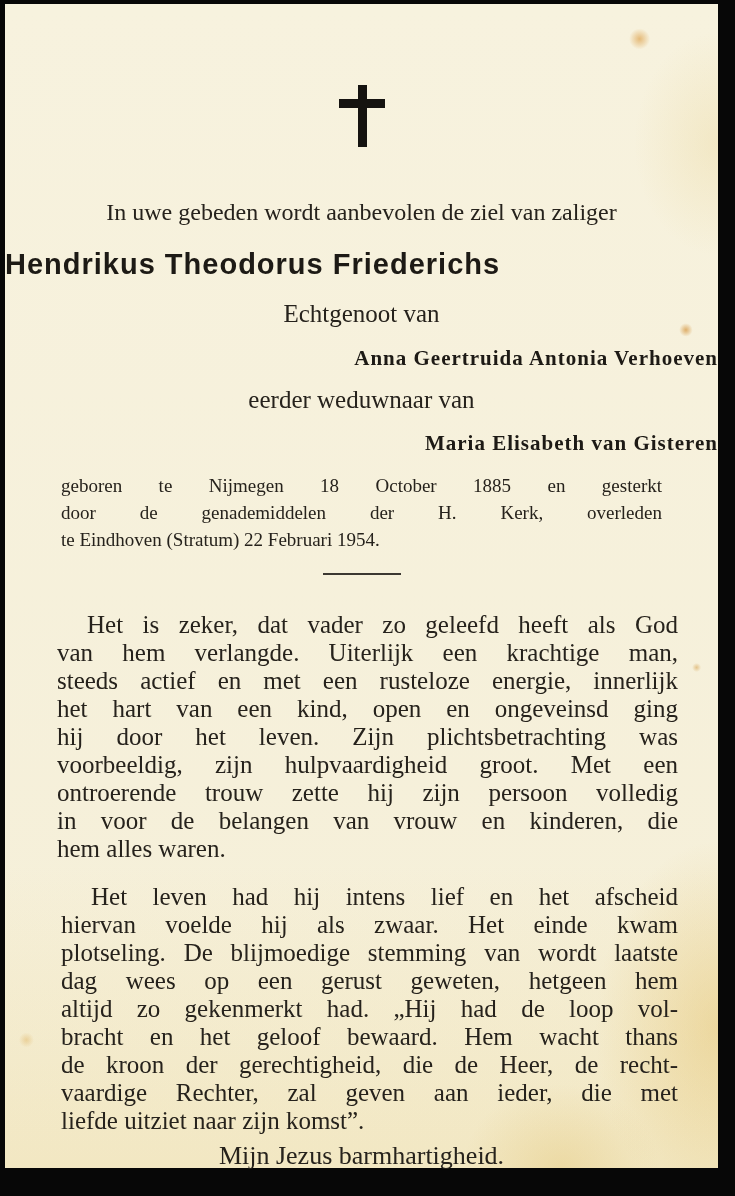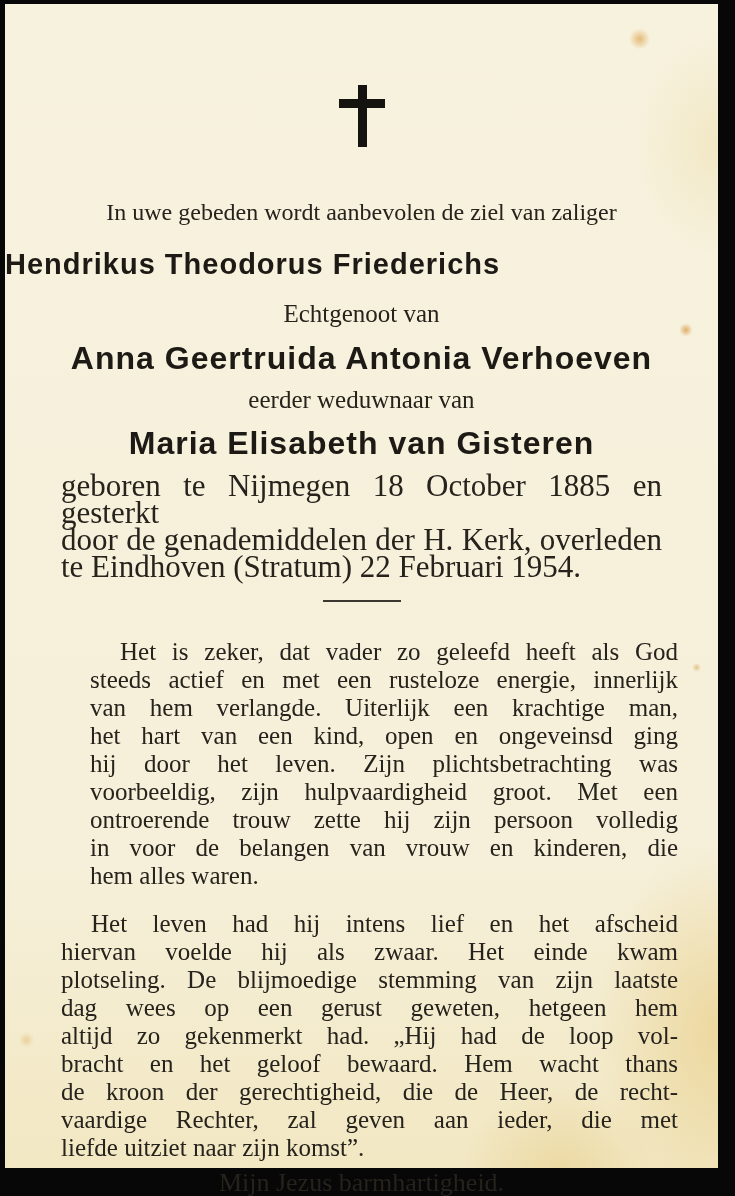--- a/index.html
+++ b/index.html
@@ -46,31 +46,31 @@
     margin: 20px 0 0; 
     font-family: "Liberation Sans", sans-serif;
     font-weight: 700; font-size: 29px; line-height: 34px;
     letter-spacing: 1px; color: #1d1a15;
   }
   .role {
     margin: 18px 0 0; text-align: center;
     font-size: 25px; line-height: 30px;
   }
   .name-sub {
-    margin: 14px 0 0; text-align: center;
-    font-family: Liberation Sans, sans-serif;
-    font-weight: 700; font-size: 32px; line-height: 30px;
+    margin: 14px 0 0; text-align: right;
+    font-family: Liberation Serif, serif;
+    font-weight: 700; font-size: 21px; line-height: 30px;
     letter-spacing: 1px; color: #1d1a15;
   }
   .role2 { margin-top: 12px; }
   .name-sub2 { margin-top: 13px; }
 
-  .vitals { margin: 14px 56px 0 56px; font-size: 31px; line-height: 27px; }
+  .vitals { margin: 14px 56px 0 56px; font-size: 19px; line-height: 27px; }
   .para   { font-size: 25px; line-height: 28px; }
-  .p1 { margin: 36px 40px 0 85px; }
+  .p1 { margin: 36px 40px 0 52px; }
   .p2 { margin: 20px 40px 0 56px; }
 
   .jl  { text-align: justify; text-align-last: justify; }
   .cl  { text-align: left; }
   .ll  { text-align: left; }
   .indent { text-indent: 30px; }
 
   .divider {
     width: 78px; height: 2px; margin: 20px auto 0;
     background: #3c3831;
@@ -106,34 +106,34 @@
   <div class="vitals">
     <div class="jl">geboren te Nijmegen 18 October 1885 en gesterkt</div>
     <div class="jl">door de genademiddelen der H. Kerk, overleden</div>
     <div class="cl">te Eindhoven (Stratum) 22 Februari 1954.</div>
   </div>
 
   <div class="divider"></div>
 
   <div class="para p1">
     <div class="jl indent">Het is zeker, dat vader zo geleefd heeft als God</div>
+    <div class="jl">van hem verlangde. Uiterlijk een krachtige man,</div>
     <div class="jl">steeds actief en met een rusteloze energie, innerlijk</div>
-    <div class="jl">van hem verlangde. Uiterlijk een krachtige man,</div>
     <div class="jl">het hart van een kind, open en ongeveinsd ging</div>
     <div class="jl">hij door het leven. Zijn plichtsbetrachting was</div>
     <div class="jl">voorbeeldig, zijn hulpvaardigheid groot. Met een</div>
     <div class="jl">ontroerende trouw zette hij zijn persoon volledig</div>
     <div class="jl">in voor de belangen van vrouw en kinderen, die</div>
     <div class="ll">hem alles waren.</div>
   </div>
 
   <div class="para p2">
     <div class="jl indent">Het leven had hij intens lief en het afscheid</div>
     <div class="jl">hiervan voelde hij als zwaar. Het einde kwam</div>
-    <div class="jl">plotseling. De blijmoedige stemming van zijn laatste</div>
+    <div class="jl">plotseling. De blijmoedige stemming van wordt laatste</div>
     <div class="jl">dag wees op een gerust geweten, hetgeen hem</div>
     <div class="jl">altijd zo gekenmerkt had. „Hij had de loop vol-</div>
     <div class="jl">bracht en het geloof bewaard. Hem wacht thans</div>
     <div class="jl">de kroon der gerechtigheid, die de Heer, de recht-</div>
     <div class="jl">vaardige Rechter, zal geven aan ieder, die met</div>
     <div class="ll">liefde uitziet naar zijn komst”.</div>
   </div>
 
   <p class="closing">Mijn Jezus barmhartigheid.</p>
 

